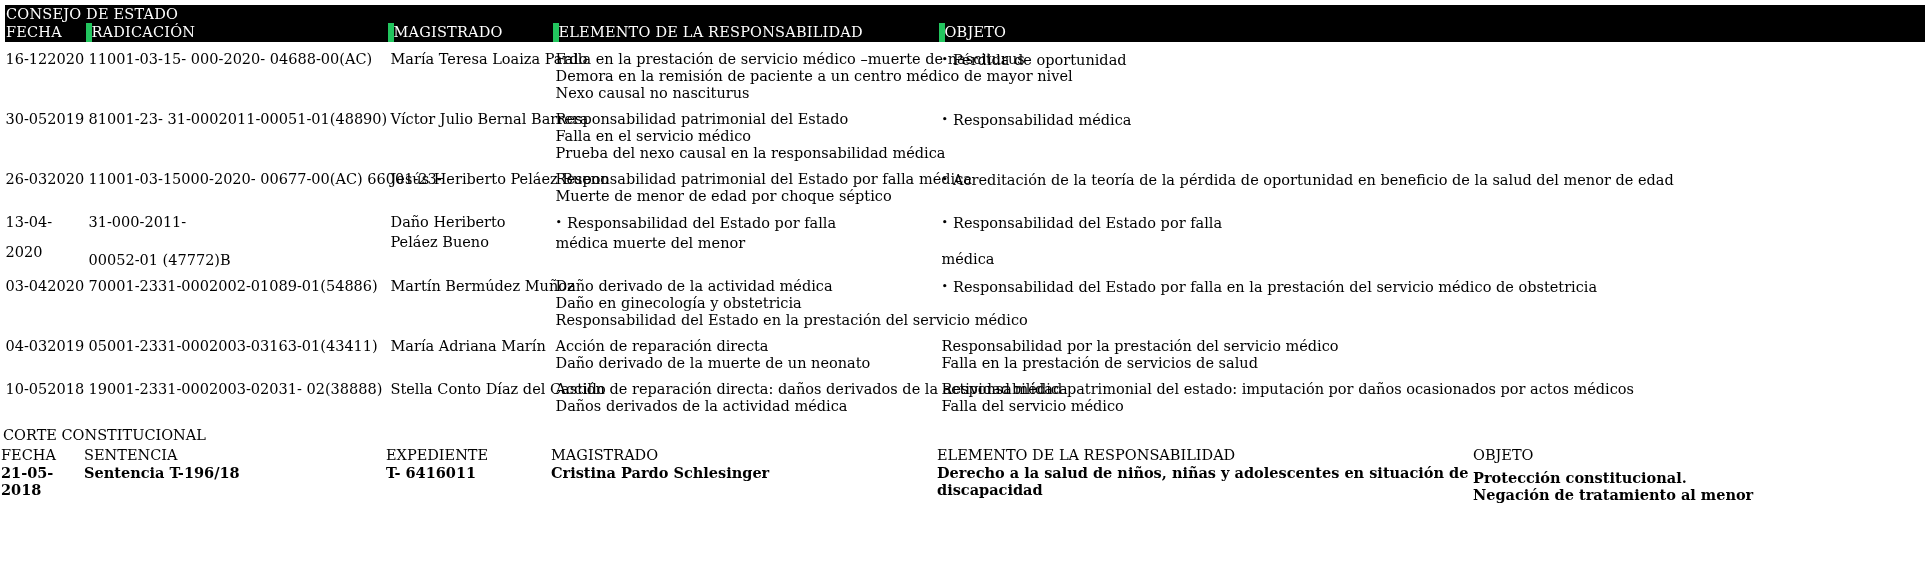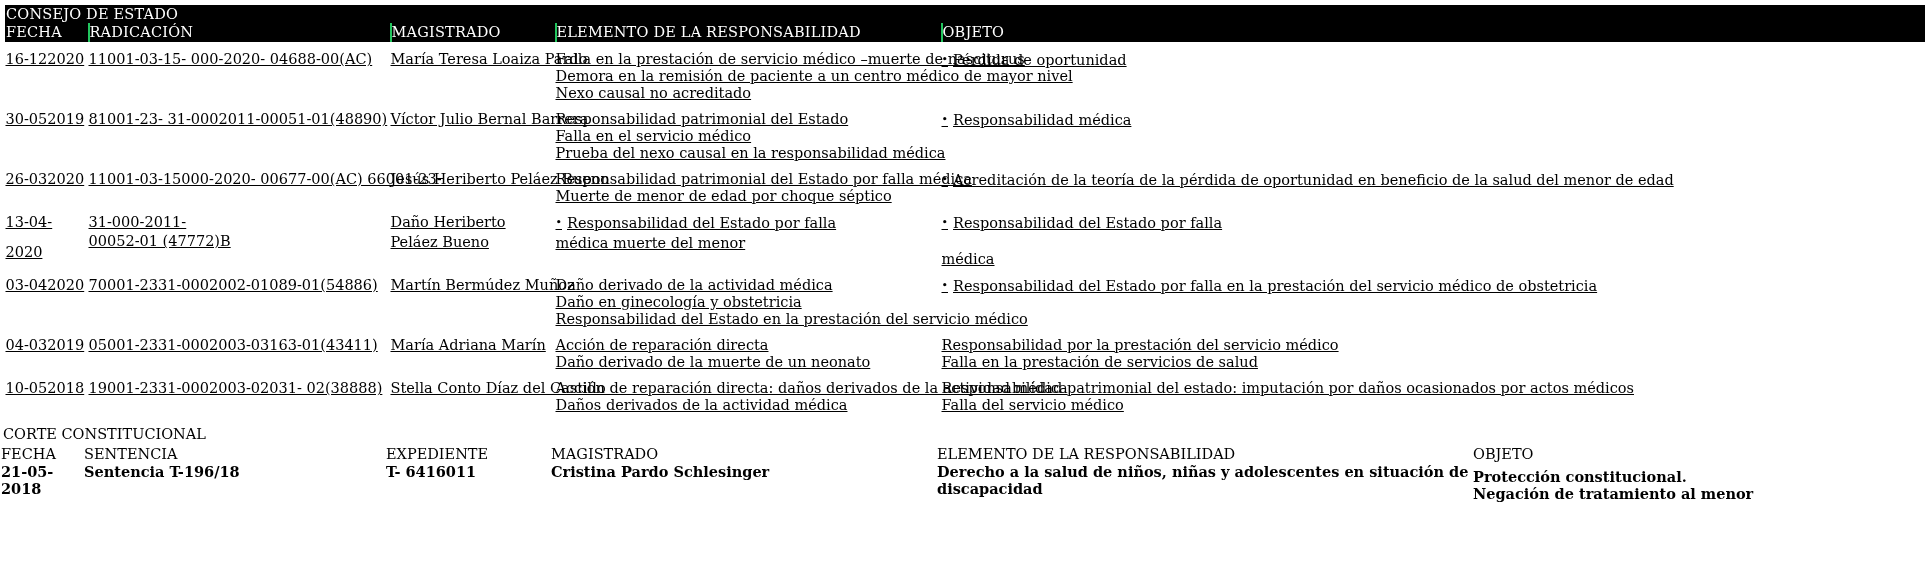--- a/index.html
+++ b/index.html
@@ -51,39 +51,39 @@
 
   
   .hdr {
     background: #000000;
     color: #ffffff;
     font-weight: bold;
     font-size: 14.5px;
     line-height: 17px;
     letter-spacing: 0.2px;
     padding: 3px 0 3px 5px;
-    border-left: 2px solid #22c55e;
+    border-left: 6px solid #22c55e;
     border-top: 1px solid #000;
     border-bottom: 1px solid #000;
   }
   .hdr.first {
     border-left: 1px solid #000;
   }
   .hdr.last {
     border-right: 1px solid #000;
   }
 
   
   .cell {
     font-size: 14.5px;
     line-height: 17px;
     padding: 5px 6px 5px 5px;
     color: #000;
   }
-  .cell .ln { display: block; white-space: nowrap; text-decoration: underline; }
+  .cell .ln { display: block; white-space: nowrap; }
 
   .vmid { vertical-align: middle; }
 
   
   .gap-row td { height: 9px; padding: 0; font-size: 0; line-height: 0; }
 
   
   .bullet::before {
     content: "\2022";
     font-size: 11px;
@@ -159,21 +159,21 @@
         </td>
         <td class="cell vmid">
           <span class="ln">11001-03-15- 000-2020- 04688-00(AC)</span>
         </td>
         <td class="cell vmid">
           <span class="ln">María Teresa Loaiza Pardo</span>
         </td>
         <td class="cell">
           <span class="ln">Falla en la prestación de servicio médico –muerte de nasciturus</span>
           <span class="ln">Demora en la remisión de paciente a un centro médico de mayor nivel</span>
-          <span class="ln">Nexo causal no acreditado</span>
+          <span class="ln">Nexo causal no nasciturus</span>
         </td>
         <td class="cell vmid">
           <span class="ln bullet">Pérdida de oportunidad</span>
         </td>
       </tr>
 
       <tr class="gap-row">
           <td colspan="5"></td>
         </tr>
       <tr>
@@ -221,21 +221,21 @@
       <tr class="gap-row">
           <td colspan="5"></td>
         </tr>
       <tr>
         <td class="cell">
           <span class="ln">13-04-</span>
           <span class="ln" style="margin-top:13px">2020</span>
         </td>
         <td class="cell">
           <span class="ln">31-000-2011-</span>
-          <span class="ln" style="margin-top:2px">00052-01 (47772)B</span>
+          <span class="ln" style="margin-top:21px">00052-01 (47772)B</span>
         </td>
         <td class="cell">
           <span class="ln">Daño Heriberto</span>
           <span class="ln" style="margin-top:3px">Peláez Bueno</span>
         </td>
         <td class="cell">
           <span class="ln bullet">Responsabilidad del Estado por falla</span>
           <span class="ln" style="margin-top:3px">médica muerte del menor</span>
         </td>
         <td class="cell">

